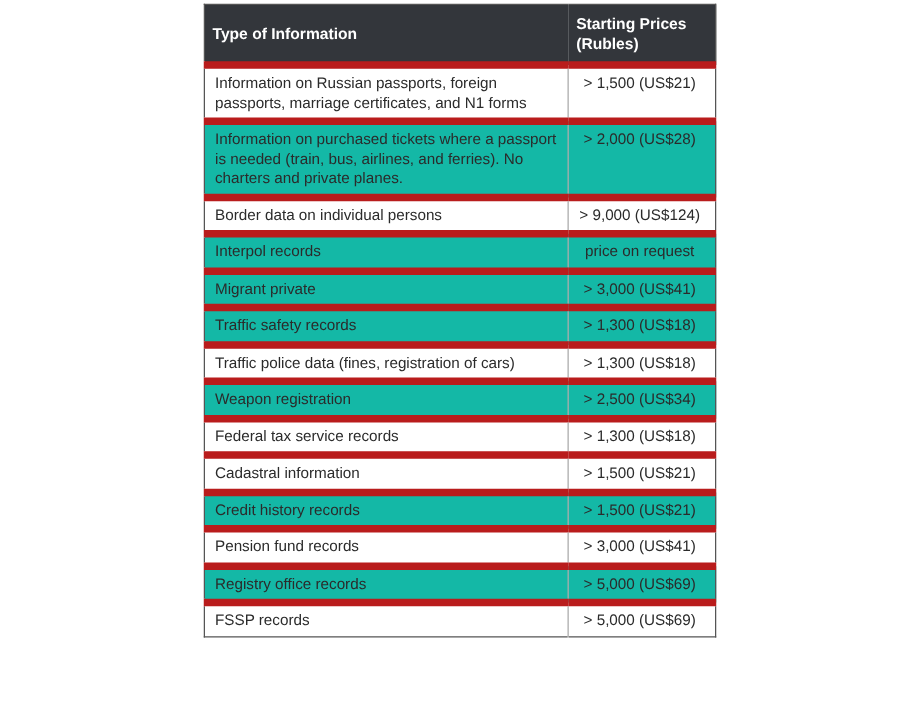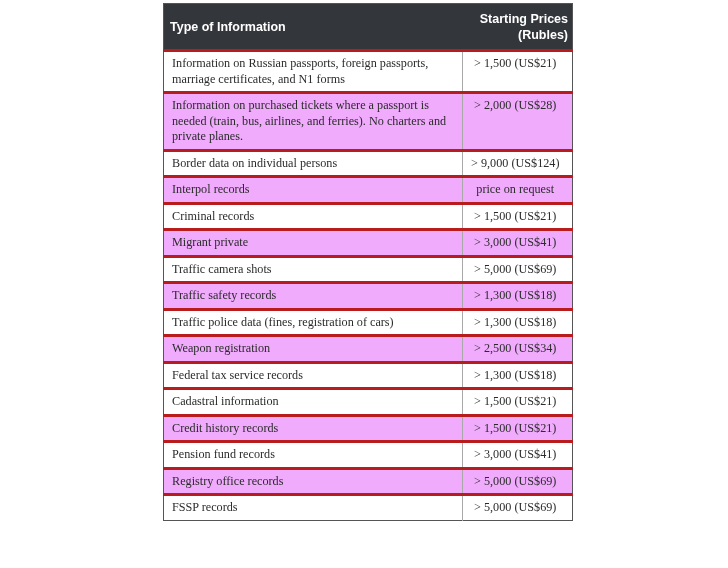--- a/index.html
+++ b/index.html
@@ -10,27 +10,27 @@
       font-family: "Liberation Sans", sans-serif;
       font-size: 12.2px; color: #2b2b2b;
       border: 1px solid #555;
     }
     .tbl th {
       background: #33363b; color: #ffffff; font-weight: bold;
       font-size: 12.5px; line-height: 16px; height: 45px; padding: 0 6px;
       border: none;
     }
     .tbl th.c1 { width: 286px; text-align: left; }
-    .tbl th.c2 { text-align: right; padding-right: 4px; }
+    .tbl th.c2 { text-align: left; padding-right: 4px; }
     .tbl td {
-      border-top: 3px solid #b91c1c; line-height: 15.5px;
-      padding: 4px 6px 4px 8px; vertical-align: top; font-family: Liberation Serif, serif;
+      border-top: 6px solid #b91c1c; line-height: 15.5px;
+      padding: 4px 6px 4px 8px; vertical-align: top;
     }
     .tbl td.c2 { border-left: 1px solid #a9a9a9; text-align: center; padding-right: 12px; white-space: nowrap; }
-    .tbl tr.alt td { background: #f0abfc; }
+    .tbl tr.alt td { background: #14b8a6; }
   </style>
 </head>
 <body>
 
 <table class="tbl">
   <thead>
     <tr>
       <th class="c1">Type of Information</th>
       <th class="c2"><span>Starting Prices</span><br><span>(Rubles)</span></th>
     </tr>
@@ -45,31 +45,23 @@
         <td class="c2">&gt; 2,000 (US$28)</td>
       </tr>
       <tr>
         <td class="c1">Border data on individual persons</td>
         <td class="c2">&gt; 9,000 (US$124)</td>
       </tr>
       <tr class="alt">
         <td class="c1">Interpol records</td>
         <td class="c2">price on request</td>
       </tr>
-      <tr>
-        <td class="c1">Criminal records</td>
-        <td class="c2">&gt; 1,500 (US$21)</td>
-      </tr>
       <tr class="alt">
         <td class="c1">Migrant private</td>
         <td class="c2">&gt; 3,000 (US$41)</td>
-      </tr>
-      <tr>
-        <td class="c1">Traffic camera shots</td>
-        <td class="c2">&gt; 5,000 (US$69)</td>
       </tr>
       <tr class="alt">
         <td class="c1">Traffic safety records</td>
         <td class="c2">&gt; 1,300 (US$18)</td>
       </tr>
       <tr>
         <td class="c1">Traffic police data (fines, registration of cars)</td>
         <td class="c2">&gt; 1,300 (US$18)</td>
       </tr>
       <tr class="alt">

